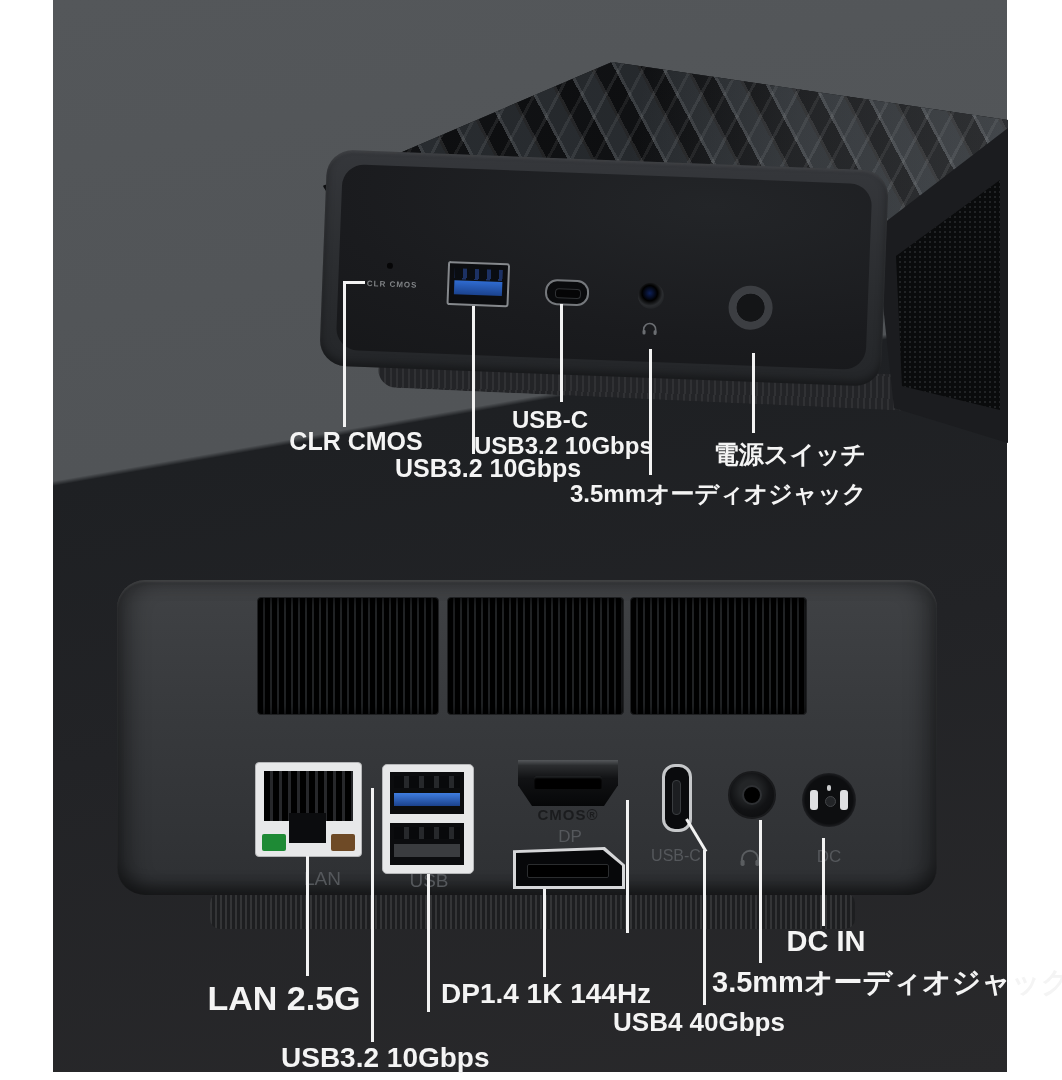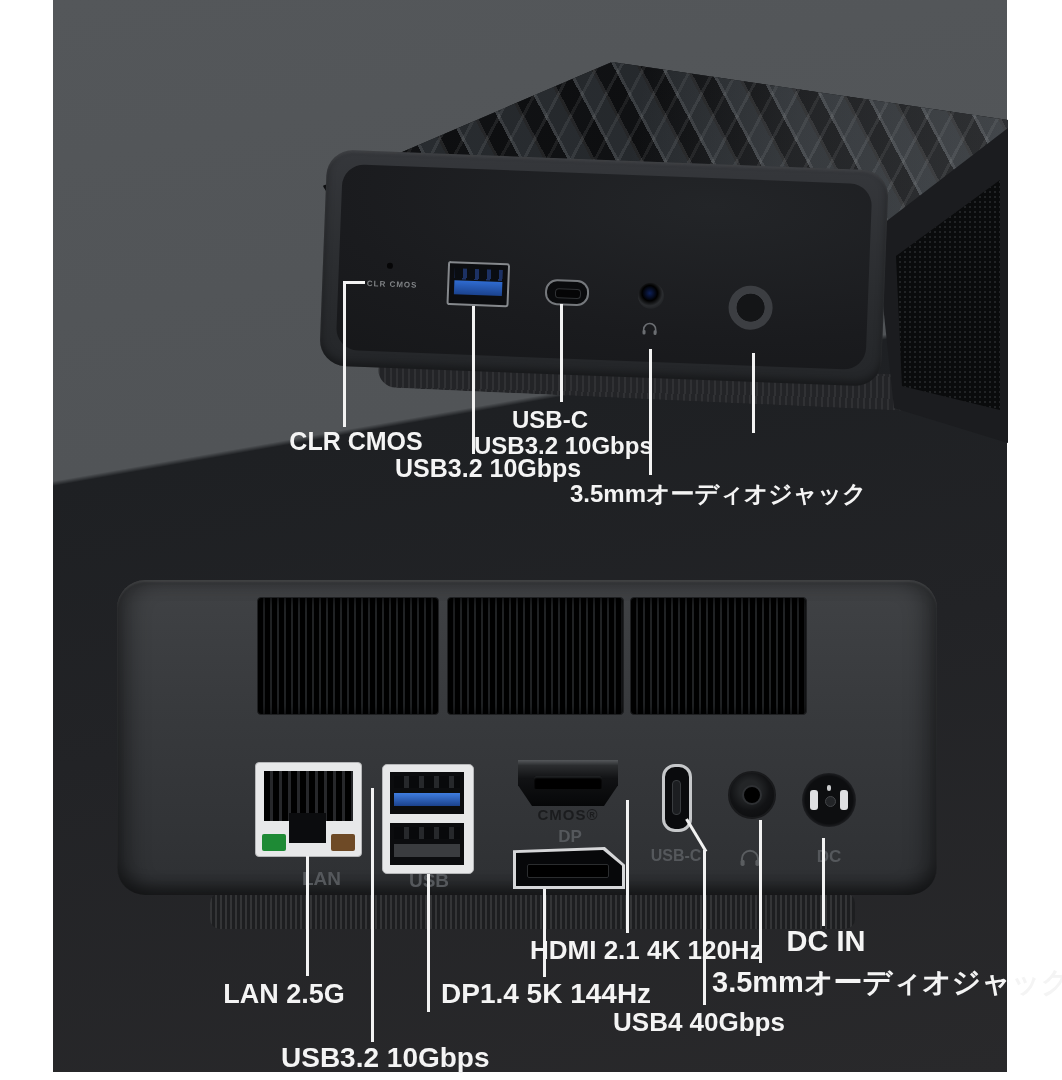--- a/index.html
+++ b/index.html
@@ -58,21 +58,21 @@
     background:#1d1e20;
     background-image:repeating-linear-gradient(90deg,rgba(255,255,255,0.10) 0 2px,transparent 2px 5px);}
   .rear-body{left:117px;top:580px;width:820px;height:315px;z-index:2;border-radius:28px;
     background:linear-gradient(180deg,#404245 0%,#383a3d 40%,#2e3033 100%);
     box-shadow:inset 0 2px 2px rgba(255,255,255,0.09),inset 0 -10px 14px rgba(0,0,0,0.35),
                inset 14px 0 20px rgba(0,0,0,0.28),inset -14px 0 20px rgba(0,0,0,0.28);}
   .vent{top:597px;height:116px;z-index:3;border:1px solid #1f2022;border-radius:4px;
     background:#0a0b0c;
     background-image:repeating-linear-gradient(90deg,#000 0 5px,#202224 5px 7px);
     box-shadow:inset 0 0 12px rgba(0,0,0,0.9);}
-  .marking{position:absolute;z-index:4;text-align:center;font-weight:700;color:var(--marking-gray,#55585c);}
+  .marking{position:absolute;z-index:4;text-align:center;font-weight:400;color:var(--marking-gray,#55585c);}
   
   .lan-port{left:255px;top:762px;width:105px;height:93px;z-index:4;background:#e7e8e9;border-radius:4px;
     border:1px solid #b5b6b8;}
   .lan-inner{position:absolute;left:8px;top:8px;right:8px;height:50px;background:#0b0c0e;
     background-image:repeating-linear-gradient(90deg,#000 0 6px,#26272a 6px 9px);}
   .lan-tab{position:absolute;left:33px;top:50px;width:37px;height:30px;background:#0b0c0e;}
   .led{position:absolute;bottom:5px;width:24px;height:17px;border-radius:2px;}
   .led-green{left:6px;background:var(--led-green,#1e8a35);}
   .led-amber{right:6px;background:var(--led-amber,#6e4a26);}
   
@@ -157,20 +157,21 @@
   <div class="line" style="left:472px;top:306px;height:148px;"></div>
   <div class="line" style="left:560px;top:304px;height:98px;"></div>
   <div class="line" style="left:649px;top:349px;height:126px;"></div>
   <div class="line" style="left:752px;top:353px;height:80px;"></div>
 
   <div class="callout" style="left:286px;top:427px;width:140px;font-size:25px;">CLR CMOS</div>
   <div class="callout" style="left:395px;top:454px;width:160px;font-size:25px;">USB3.2 10Gbps</div>
   <div class="callout" style="left:489px;top:406px;width:122px;font-size:24px;">USB-C</div>
   <div class="callout" style="left:474px;top:432px;width:160px;font-size:24px;">USB3.2 10Gbps</div>
   <div class="callout" style="left:570px;top:478px;width:260px;font-size:24px;">3.5mmオーディオジャック</div>
+  <div class="callout" style="left:710px;top:438px;width:160px;font-size:25px;">電源スイッチ</div>
 
   <div class="abs rear-foot"></div>
   <div class="abs rear-body"></div>
   <div class="abs vent" style="left:257px;width:180px;"></div>
   <div class="abs vent" style="left:447px;width:175px;"></div>
   <div class="abs vent" style="left:630px;width:175px;"></div>
 
   <div class="abs lan-port">
     <div class="lan-inner"></div>
     <div class="lan-tab"></div>
@@ -228,20 +229,19 @@
   <div class="line" style="left:306px;top:856px;height:120px;"></div>
   <div class="line" style="left:371px;top:788px;height:254px;"></div>
   <div class="line" style="left:427px;top:874px;height:138px;"></div>
   <div class="line" style="left:543px;top:889px;height:88px;"></div>
   <div class="line" style="left:626px;top:800px;height:133px;"></div>
   <div class="line" style="left:685px;top:819px;height:38px;transform:rotate(-31deg);transform-origin:top center;"></div>
   <div class="line" style="left:703px;top:850px;height:155px;"></div>
   <div class="line" style="left:759px;top:820px;height:143px;"></div>
   <div class="line" style="left:822px;top:838px;height:88px;"></div>
 
-  <div class="callout" style="left:204px;top:979px;width:160px;font-size:27px;">LAN 2.5G</div>
+  <div class="callout" style="left:204px;top:979px;width:160px;font-size:34px;">LAN 2.5G</div>
   <div class="callout" style="left:281px;top:1042px;width:200px;font-size:28px;">USB3.2 10Gbps</div>
-  <div class="callout" style="left:441px;top:978px;width:200px;font-size:28px;">DP1.4 5K 144Hz</div>
-  <div class="callout" style="left:530px;top:935px;width:200px;font-size:26px;">HDMI 2.1 4K 120Hz</div>
+  <div class="callout" style="left:441px;top:978px;width:200px;font-size:28px;">DP1.4 1K 144Hz</div>
   <div class="callout" style="left:599px;top:1007px;width:200px;font-size:26px;">USB4 40Gbps</div>
   <div class="callout" style="left:712px;top:963px;width:300px;font-size:29px;">3.5mmオーディオジャック</div>
   <div class="callout" style="left:766px;top:925px;width:120px;font-size:29px;font-weight:800;">DC IN</div>
 </div>
 
 </body></html>

